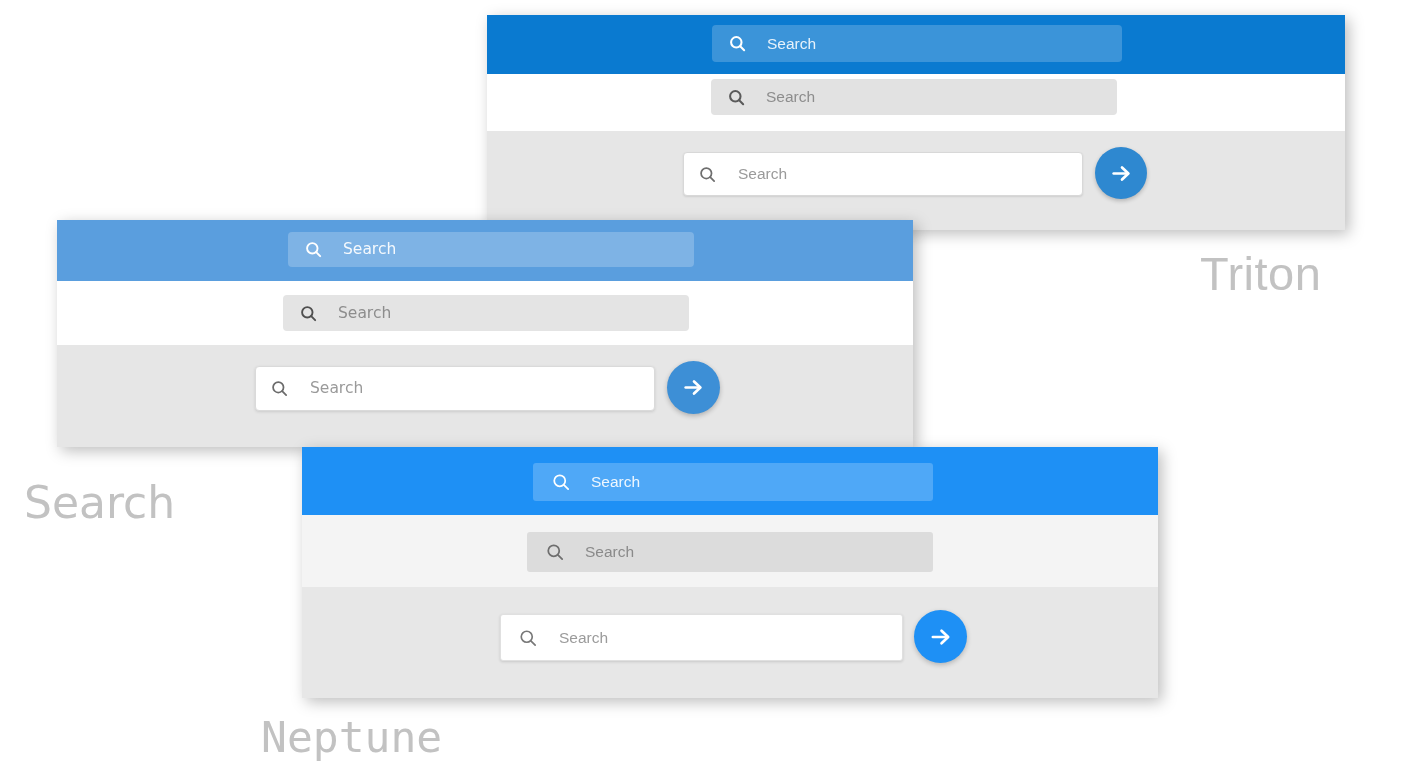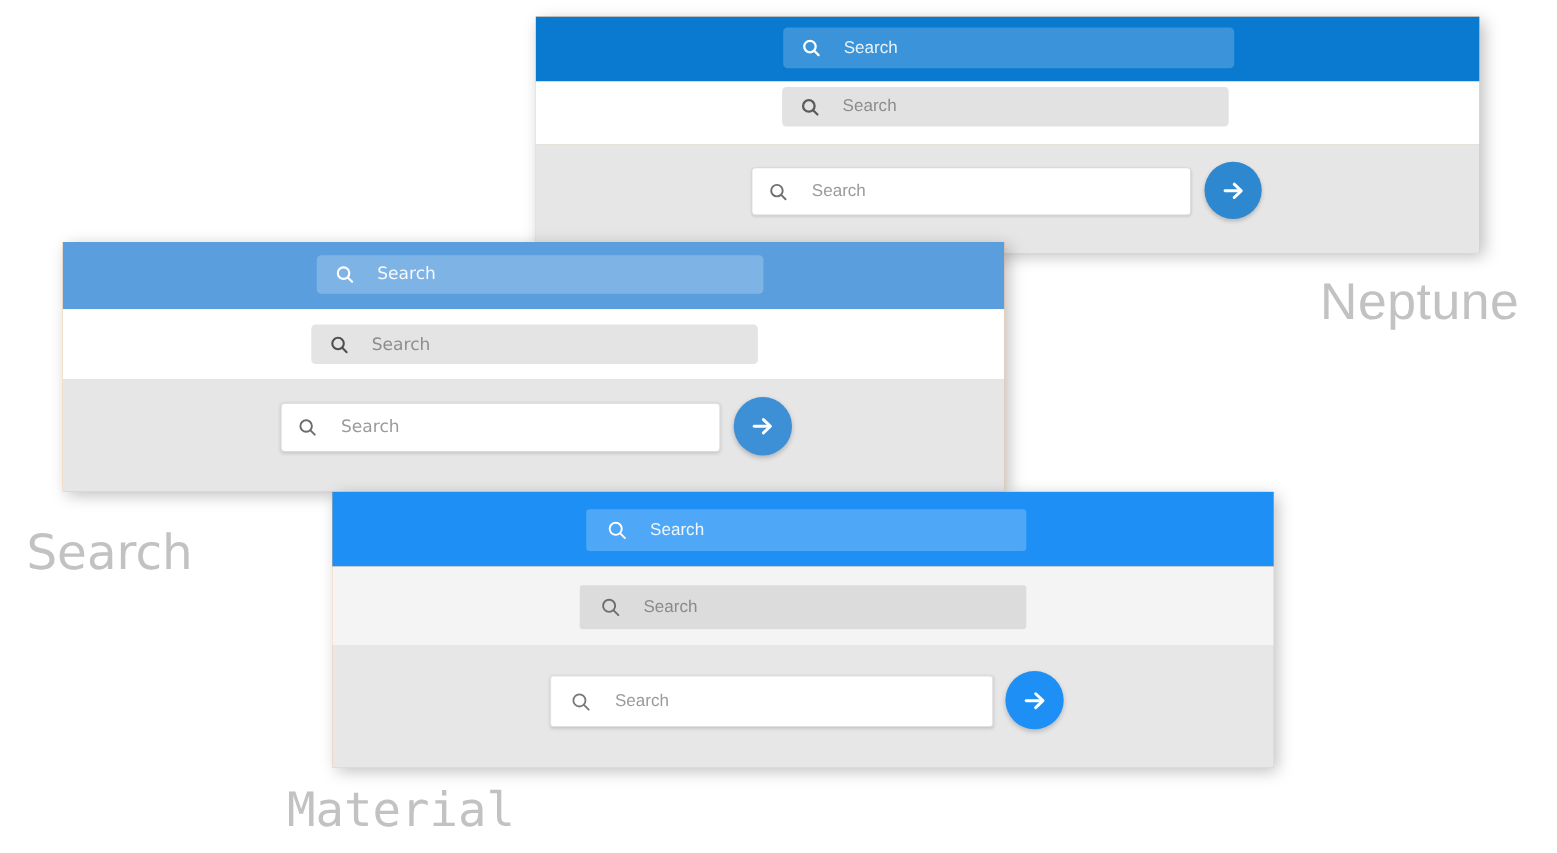--- a/index.html
+++ b/index.html
@@ -361,19 +361,19 @@
         <span>
           <svg width="26" height="26" viewBox="0 0 24 24" fill="none" stroke="#ffffff" stroke-width="2.5" stroke-linecap="round" stroke-linejoin="round">
             <line x1="4.5" y1="12" x2="18" y2="12"></line>
             <polyline points="12.5,6.2 18.6,12 12.5,17.8"></polyline>
           </svg>
         </span>
       </div>
     </div>
   </div>
 
-  <div class="theme-label label-neptune" id="label-neptune">Neptune</div>
+  <div class="theme-label label-neptune" id="label-neptune">Triton</div>
 
   <div class="theme-label label-triton" id="label-triton">Search</div>
 
-  <div class="theme-label label-material" id="label-material">Material</div>
+  <div class="theme-label label-material" id="label-material">Neptune</div>
 
 </div>
 
 </body></html>

